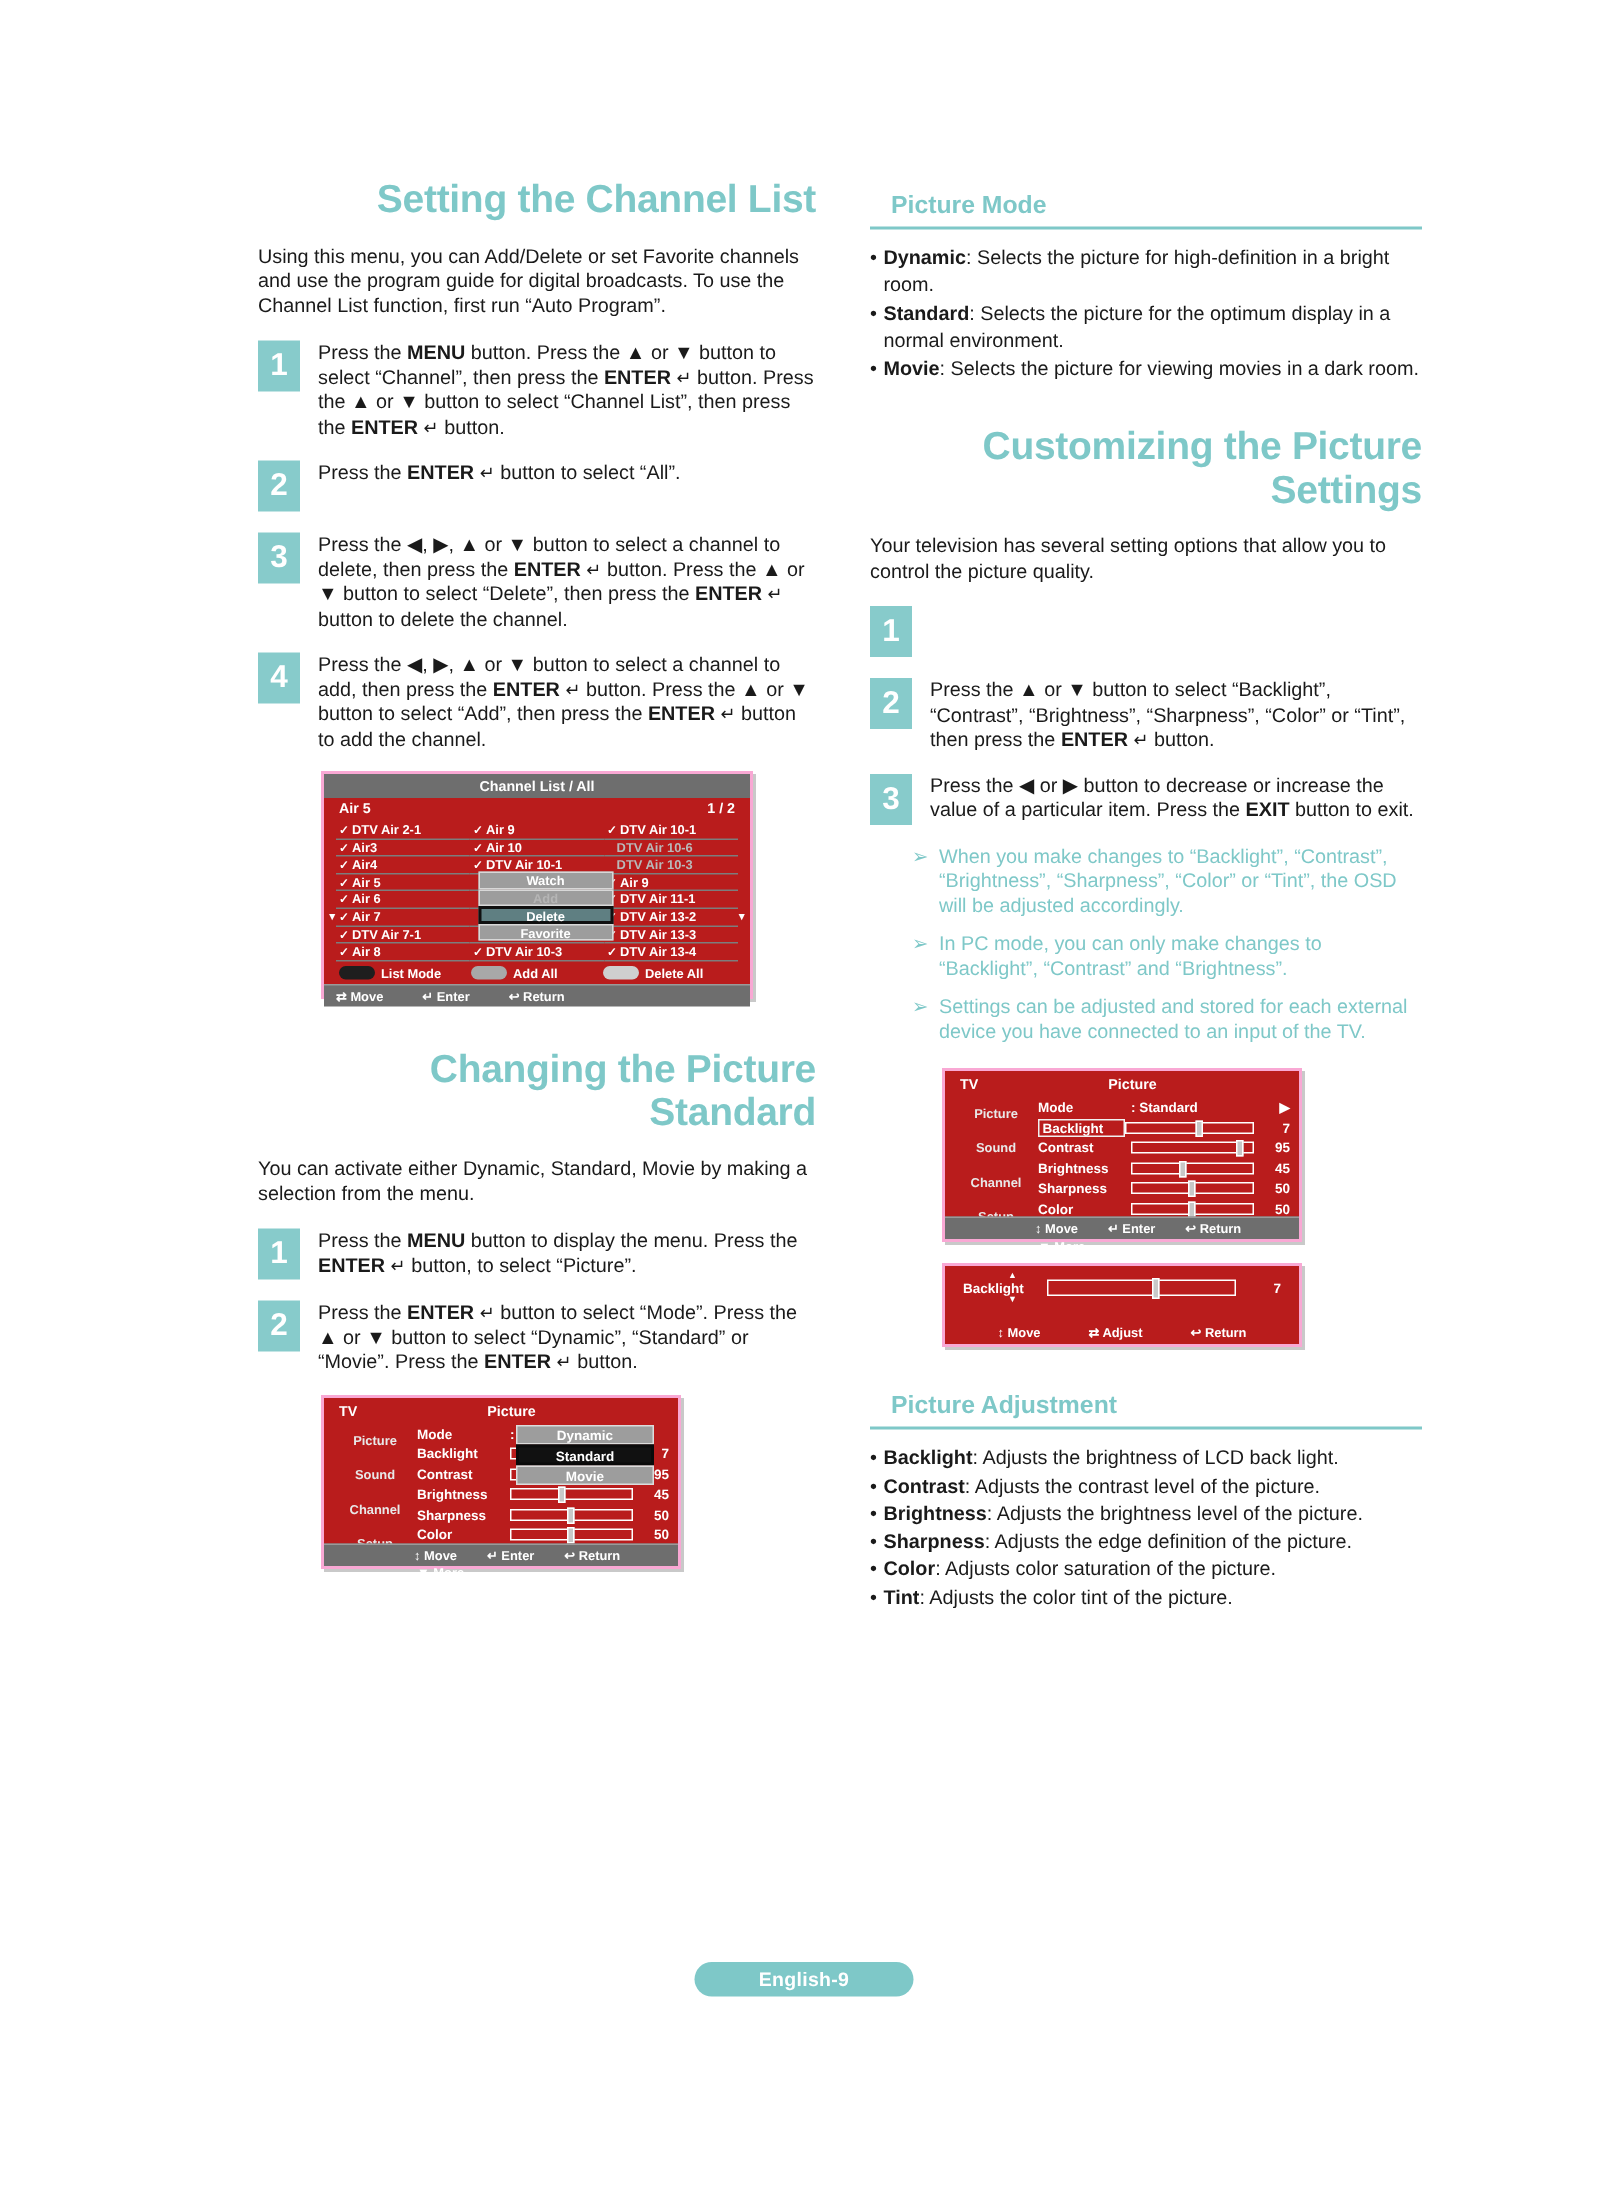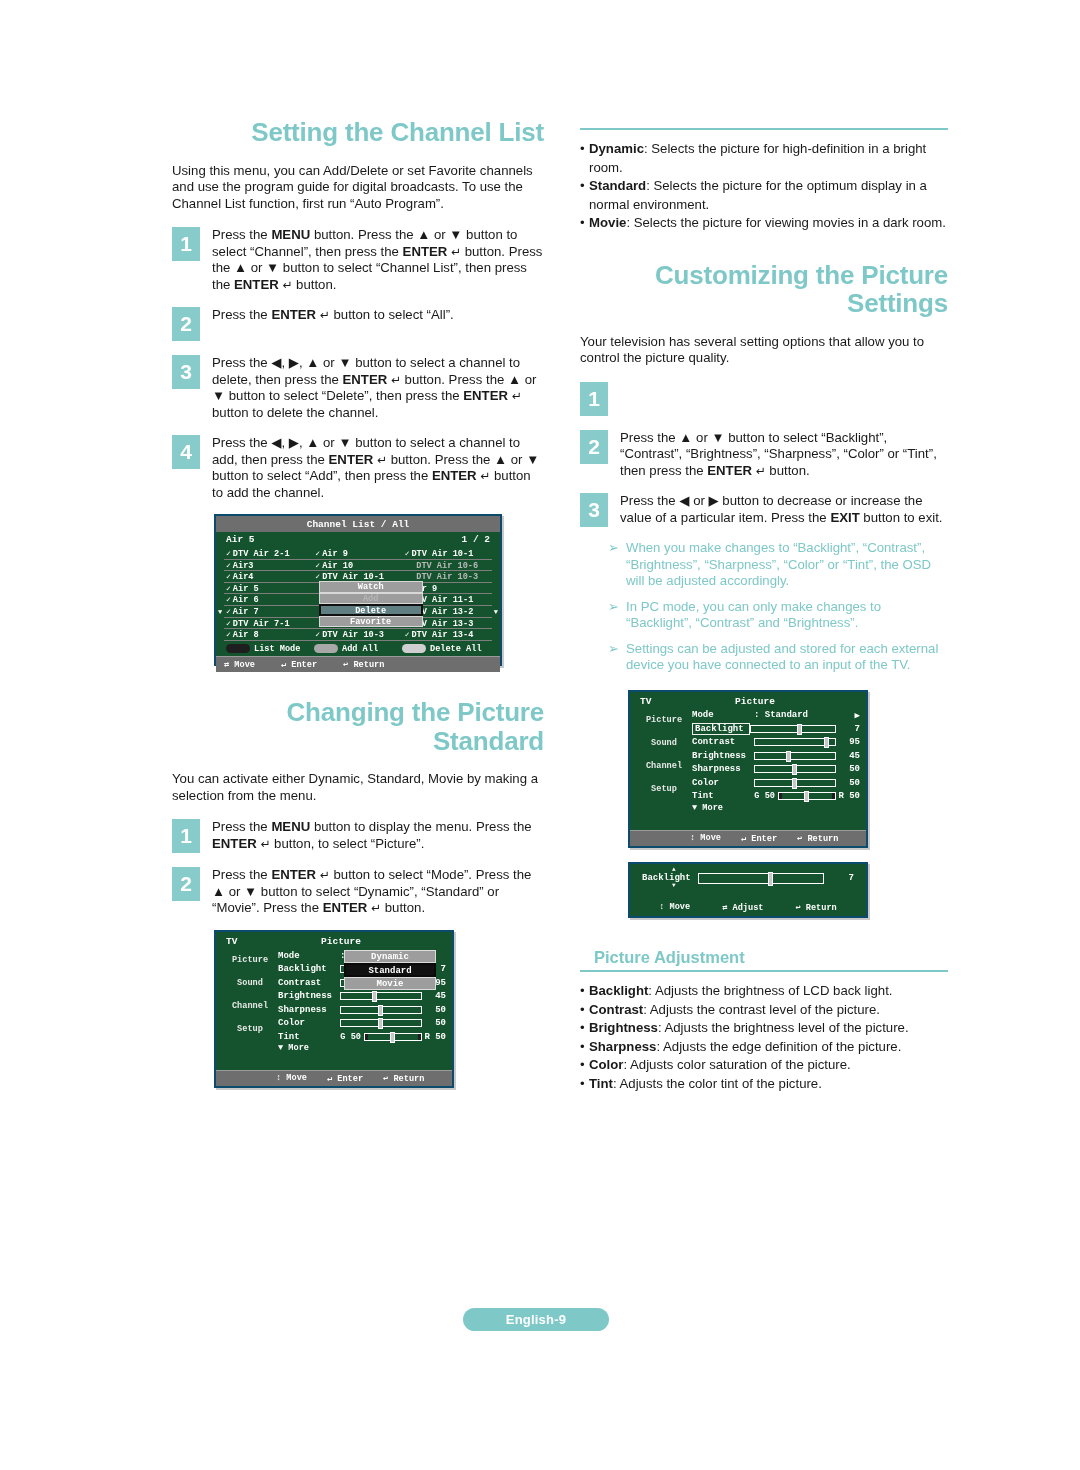--- a/index.html
+++ b/index.html
@@ -72,26 +72,26 @@
   .note-text { color:#7ec8c8; font-size:13.2px; line-height:16.5px; }
 
   
   .blist { margin:2px 0 0 0; }
   .bli { font-size:13.2px; line-height:18.5px; display:flex; }
   .bli .dot { flex:0 0 auto; width:9px; }
   .bli b { font-weight:bold; }
 
   
   .osd {
-    background:#14532d;
-    border:2px solid #0c4a6e;
+    background:#b91c1c;
+    border:2px solid #f9a8d4;
     color:#ffffff;
     font-size:8.5px;
     position:relative;
-    font-family:Liberation Mono, monospace;
+    font-family:Liberation Sans, sans-serif;
   }
   .osd-shadow { box-shadow:2px 2px 0 #c9c9c9; }
 
   
   .cl { width:288px; height:152px; margin-left:42px; margin-top:4px; }
   .cl-title {
     text-align:center; font-weight:bold; font-size:9.5px;
     padding:3px 0 2px 0; background:#6e6e6e;
   }
   .cl-sub { display:flex; justify-content:space-between; padding:2px 10px 3px 10px; font-weight:bold; font-size:9.5px; }
@@ -101,21 +101,21 @@
     height:11.6px; line-height:11.6px;
     border-bottom:1px solid #7d7d7d;
     font-weight:bold; font-size:8.6px;
     white-space:nowrap; padding-left:2px;
   }
   .cl-row .chk { font-size:8px; margin-right:2px; }
   .cl-row.dim { color:#b9b9b9; }
   .cl-row.dim .chk { visibility:hidden; }
   .cl-menu {
     position:absolute; left:calc(33.33% + 8px); top:33px;
-    width:104px; z-index:5;
+    width:90px; z-index:5;
   }
   .cl-mi {
     height:11.6px; line-height:11.6px;
     background:#9d9d9d; border:1px solid #d8d8d8;
     text-align:center; font-weight:bold; font-size:8.6px;
     color:#ffffff;
   }
   .cl-mi.disabled { color:#b5b5b5; }
   .cl-mi.sel { background:#5f7f82; border:2px solid #101010; }
   .cl-arrow-l { position:absolute; left:2px; top:92px; font-size:7px; }
@@ -127,21 +127,21 @@
   .pill.mid  { background:#a8a8a8; }
   .pill.lite { background:#cfcfcf; }
   .cl-foot {
     background:#6e6e6e; padding:2px 8px;
     display:flex; font-size:8.6px; font-weight:bold;
     border-top:1px solid #9a9a9a;
   }
   .cl-foot span { margin-right:26px; }
 
   
-  .tvm { width:240px; height:158px; position:relative; }
+  .tvm { width:240px; height:116px; position:relative; }
   .tvm-hdr { display:flex; padding:4px 0 2px 0; font-size:9.5px; font-weight:bold; }
   .tvm-hdr .tv  { width:62px; padding-left:10px; }
   .tvm-hdr .ttl { flex:1; text-align:center; padding-right:48px; }
   .tvm-body { display:flex; }
   .tvm-side { width:62px; padding-left:6px; }
   .tvm-side div {
     font-size:8.6px; font-weight:bold; color:#e8e8e8;
     height:23px; line-height:23px; text-align:center;
   }
   .tvm-items { flex:1; padding-right:6px; }
@@ -403,20 +403,21 @@
           <span>↕ Move</span>
           <span>↵ Enter</span>
           <span>↩ Return</span>
         </div>
     </div>
   </div>
 
   <div class="col-right">
 
     <div class="h-sub-wrap">
+      <div class="h-sub">Picture Mode</div>
       <div class="h-rule"></div>
     </div>
     <div class="blist" id="pm-list">
         <div class="bli">
           <span class="dot">•</span>
           <span><b>Dynamic</b>: Selects the picture for high-definition in a bright room.</span>
         </div>
         <div class="bli">
           <span class="dot">•</span>
           <span><b>Standard</b>: Selects the picture for the optimum display in a normal environment.</span>

